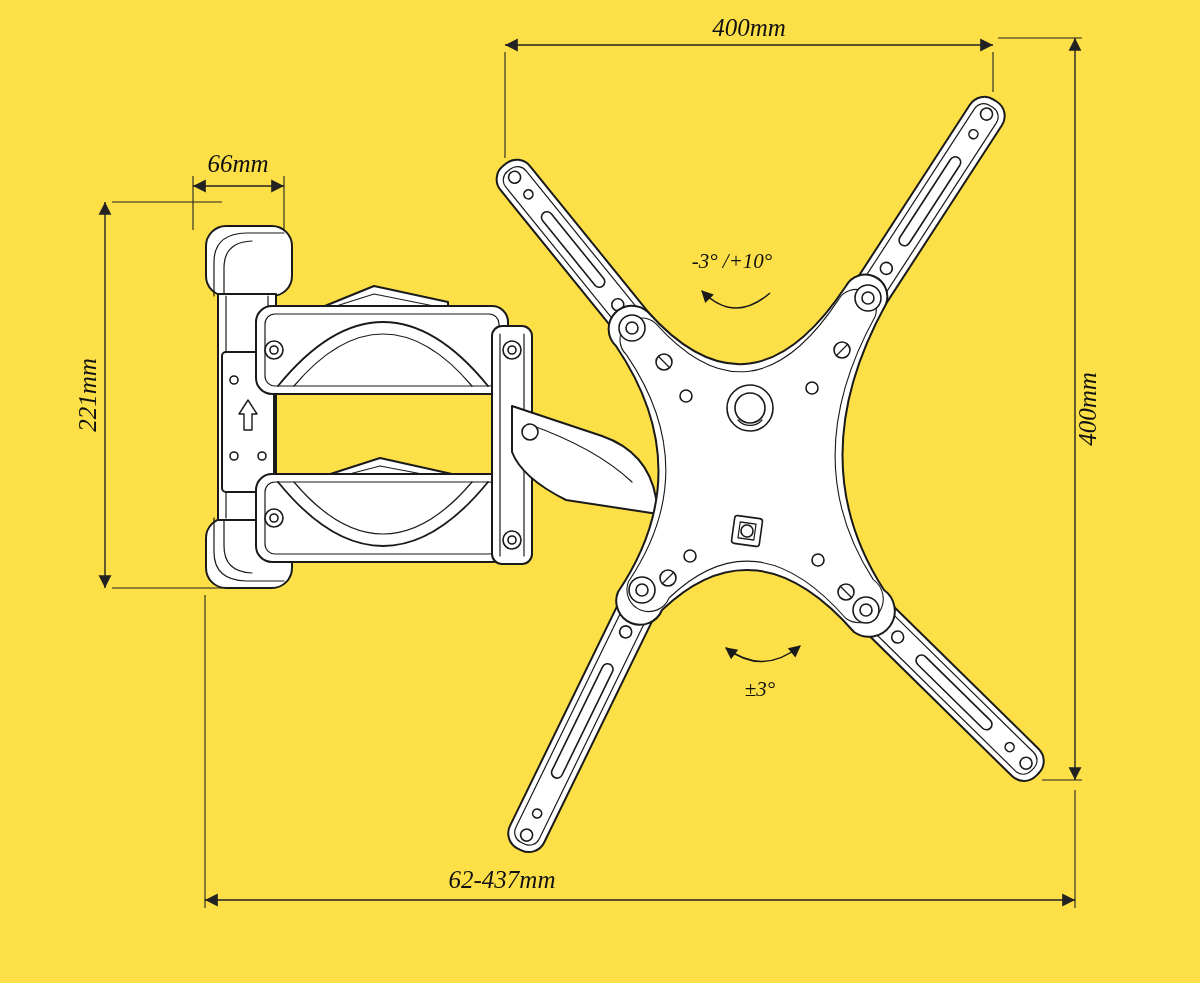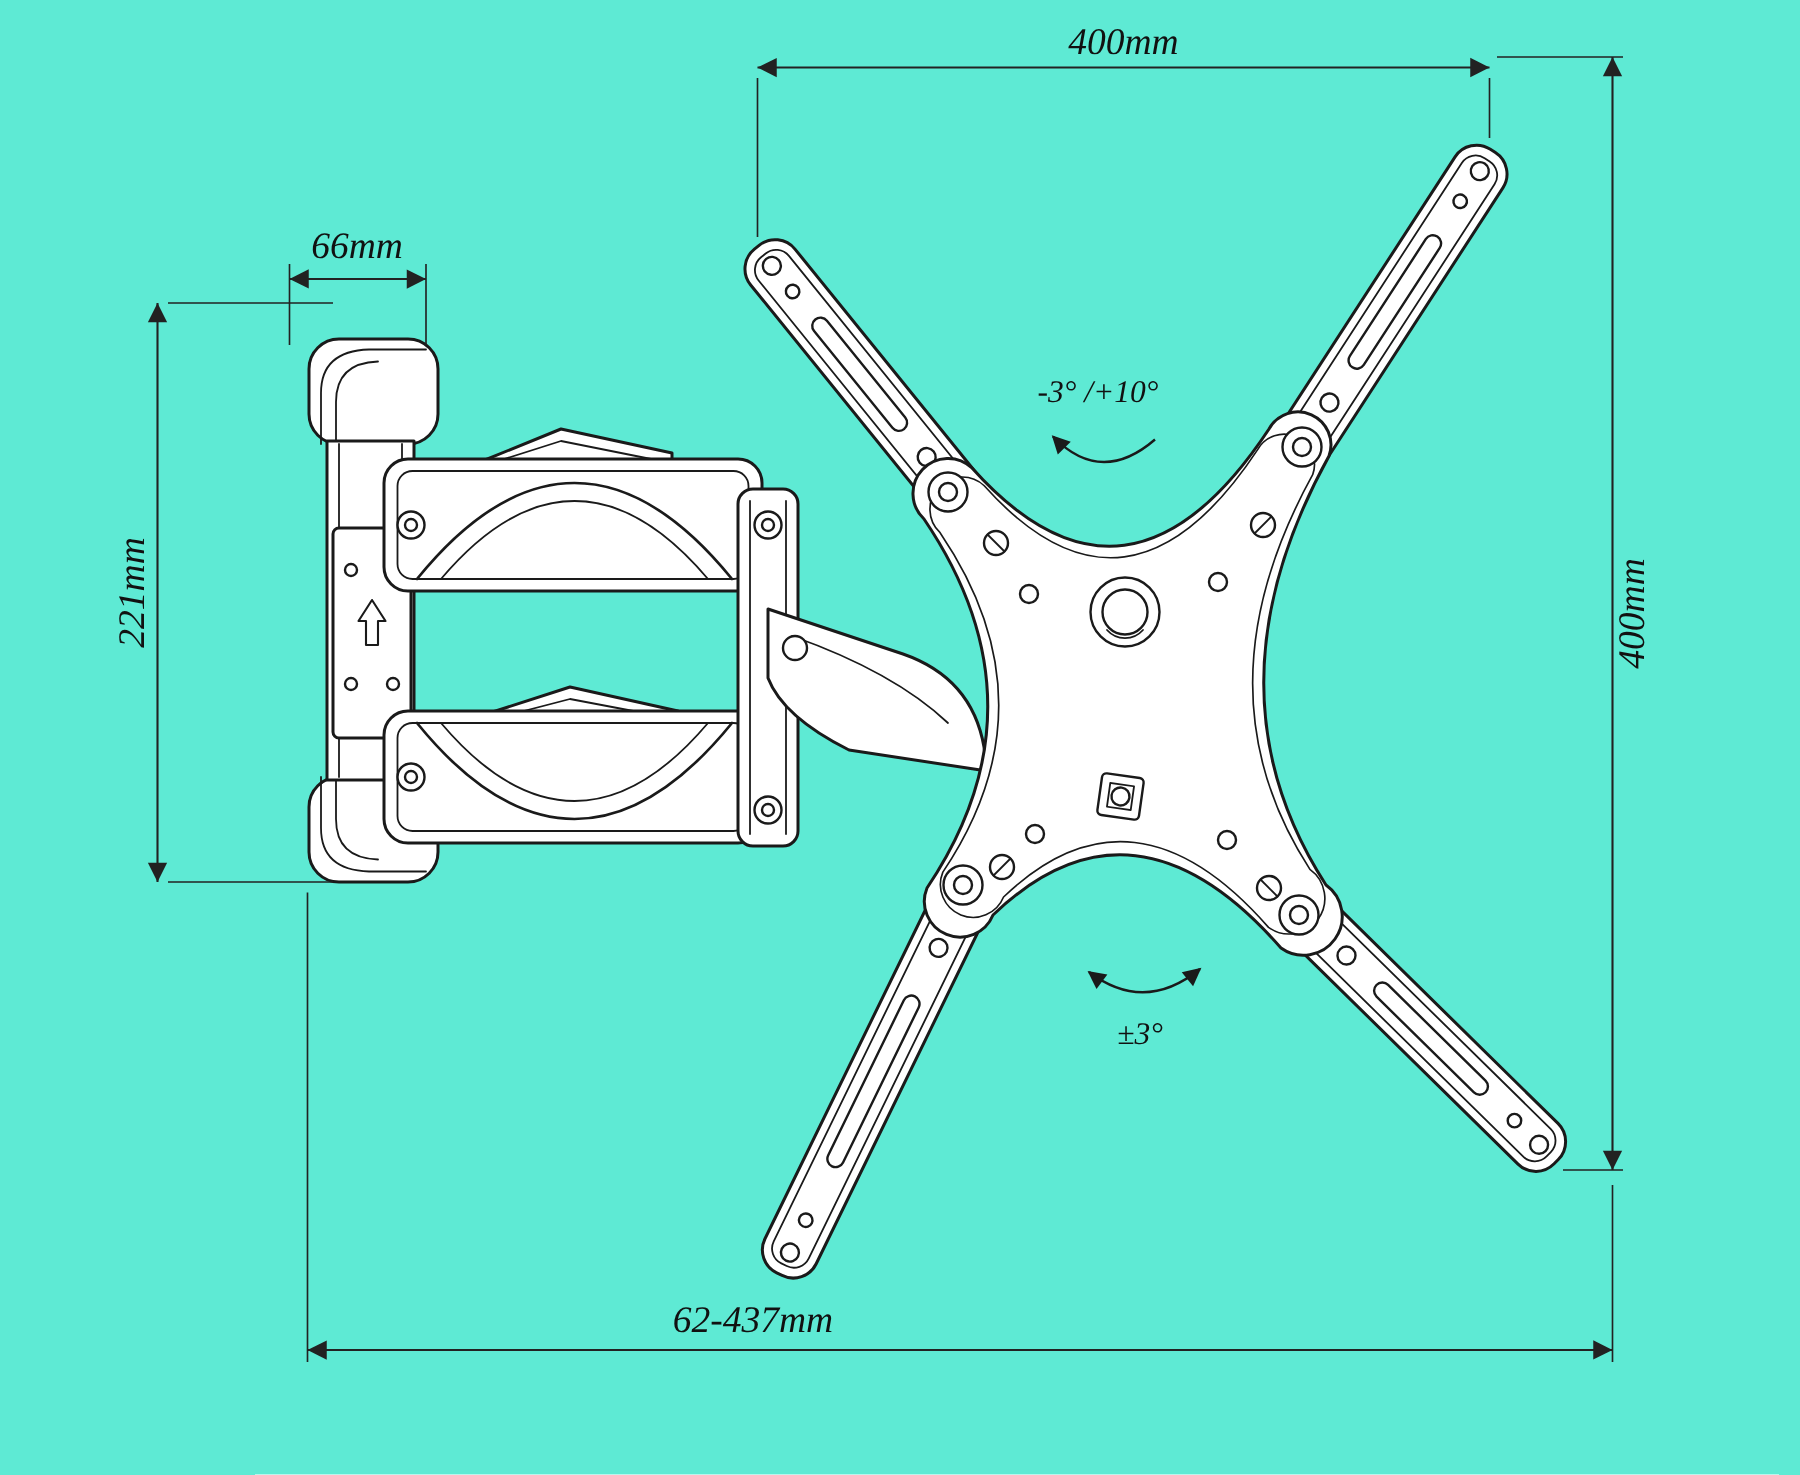--- a/index.html
+++ b/index.html
@@ -1,16 +1,16 @@
 <!DOCTYPE html>
 <html><head>
 <meta charset="utf-8">
 <style>
   html,body{margin:0;padding:0;background:#ffffff;}
-  .stage{width:1200px;height:983px;position:relative;background:#5eead4;overflow:hidden;
+  .stage{width:1200px;height:983px;position:relative;background:#fde047;overflow:hidden;
          font-family:"Liberation Serif",serif;}
   svg{display:block;}
   .outline{fill:#ffffff;stroke:#1a1a1a;stroke-width:2;stroke-linejoin:round;stroke-linecap:round;}
   .detail{fill:none;stroke:#1a1a1a;stroke-width:1.2;stroke-linejoin:round;stroke-linecap:round;}
   .hole{fill:#ffffff;stroke:#1a1a1a;stroke-width:1.6;}
   .screwline{stroke:#1a1a1a;stroke-width:1.2;}
   .dimline{stroke:#222222;stroke-width:1.4;fill:none;}
   .extline{stroke:#222222;stroke-width:1.1;fill:none;}
   .arcline{stroke:#1a1a1a;stroke-width:1.6;fill:none;}
   .dim-text{font-family:"Liberation Serif",serif;font-style:italic;font-size:25px;fill:#111111;}

